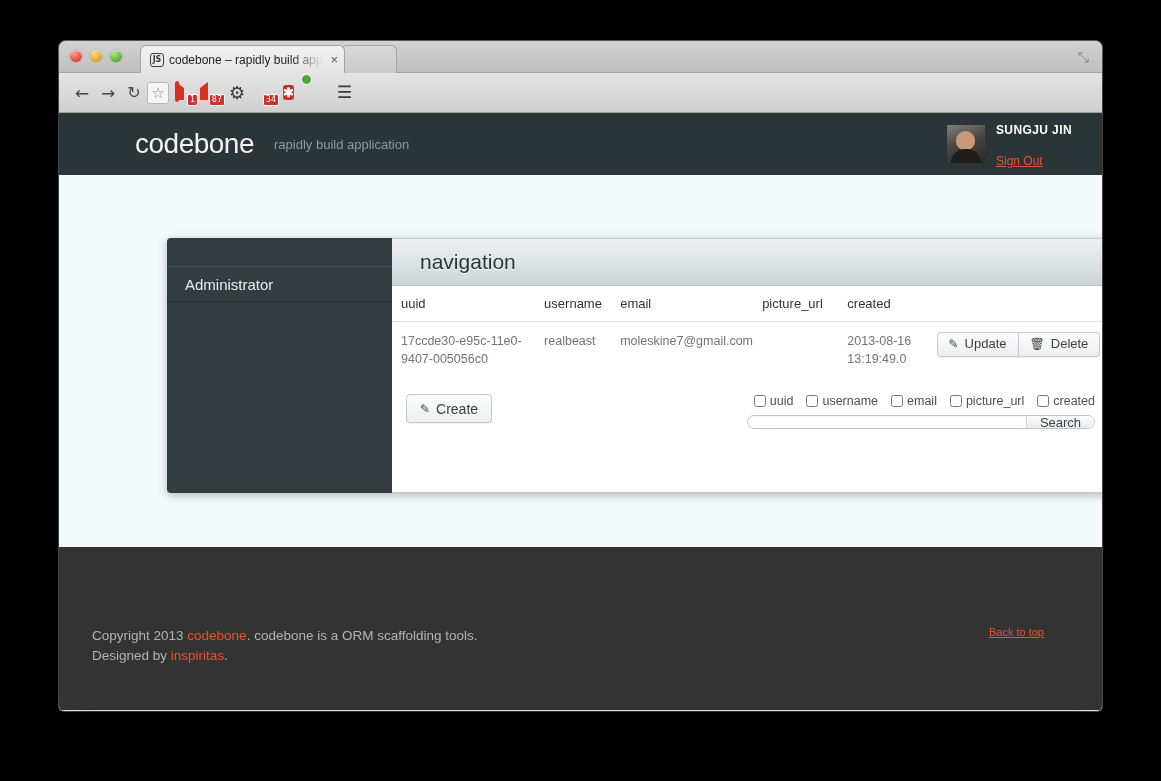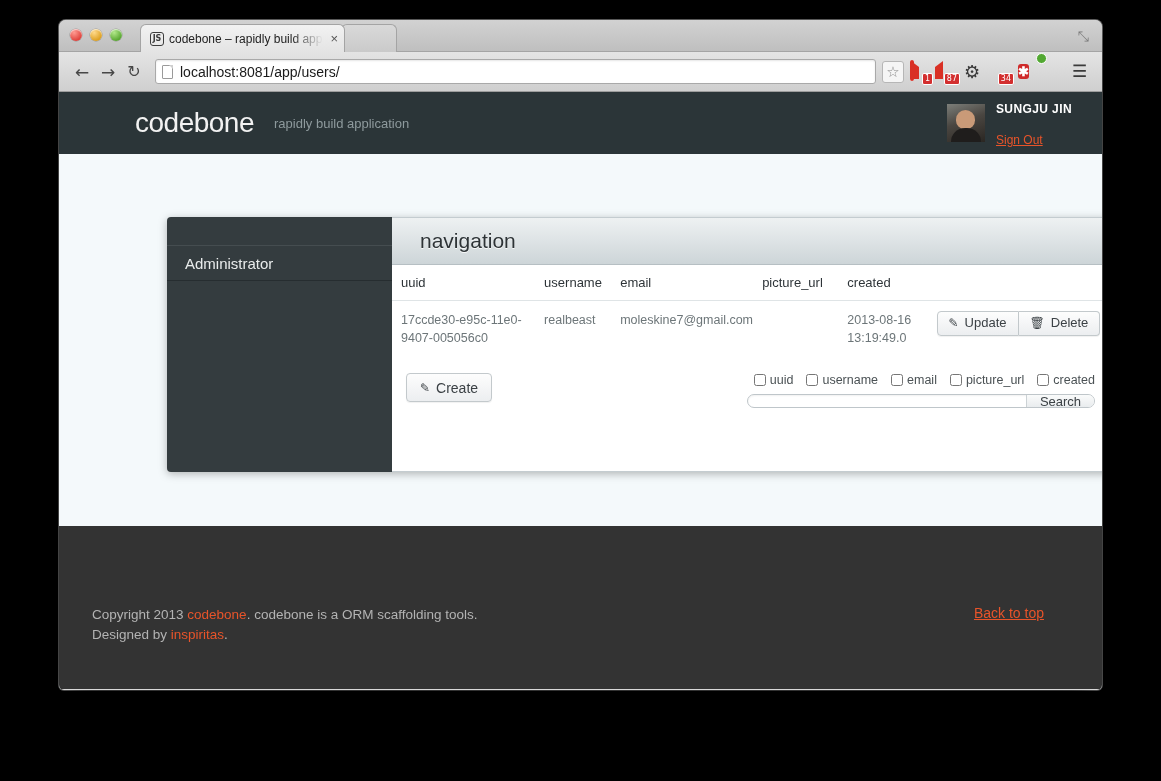--- a/index.html
+++ b/index.html
@@ -7,21 +7,21 @@
     margin: 0; padding: 0;
     width: 1161px; height: 781px;
     background: #000;
     font-family: "Liberation Sans", sans-serif;
     overflow: hidden;
   }
 
   
   .browser-window {
     position: absolute;
-    left: 59px; top: 20px;
+    left: 59px; top: 41px;
     width: 1043px; height: 670px;
     border-radius: 7px 7px 5px 5px;
     background: #d8d8d8;
     box-shadow: 0 12px 38px rgba(0,0,0,0.75), 0 0 0 1px #6d6d6d;
     overflow: hidden;
   }
 
   
   .tabstrip {
     position: relative;
@@ -297,21 +297,21 @@
   
   .site-footer {
     position: absolute; left: 0; right: 0; bottom: 0;
     height: 163px;
     background: #333333;
     padding: 79px 58px 0 33px;
     display: flex; align-items: flex-start;
   }
   .copy { font-size: 13.5px; color: #b3b3b3; line-height: 1.45; }
   .copy a { color: #e8542a; text-decoration: none; }
-  .backtotop { margin-left: auto; font-size: 14px; color: #e8542a; }
+  .backtotop { margin-left: auto; font-size: 11px; color: #e8542a; }
 </style>
 </head>
 <body>
 
 <div class="browser-window">
 
   <div class="tabstrip">
     <div class="traffic">
       <span class="light red"></span>
       <span class="light yellow"></span>
@@ -323,24 +323,20 @@
       <span class="tab-close">×</span>
     </div>
     <div class="tab blank"></div>
     <span class="maximize-glyph">⤡</span>
   </div>
 
   <div class="toolbar">
     <span class="nav-btn">←</span>
     <span class="nav-btn">→</span>
     <span class="nav-btn reload">↻</span>
-    <div class="omnibox">
-      <span class="page-icon"></span>
-      <span class="url-text">localhost:8081/app/users/</span>
-    </div>
     <span class="star-btn">☆</span>
     <div class="ext-icons">
       <span class="ext">
         <span class="ic-gmail"></span>
         <span class="badge">1</span>
       </span>
       <span class="ext">
         <span class="ic-rss"></span>
         <span class="badge">87</span>
       </span>

